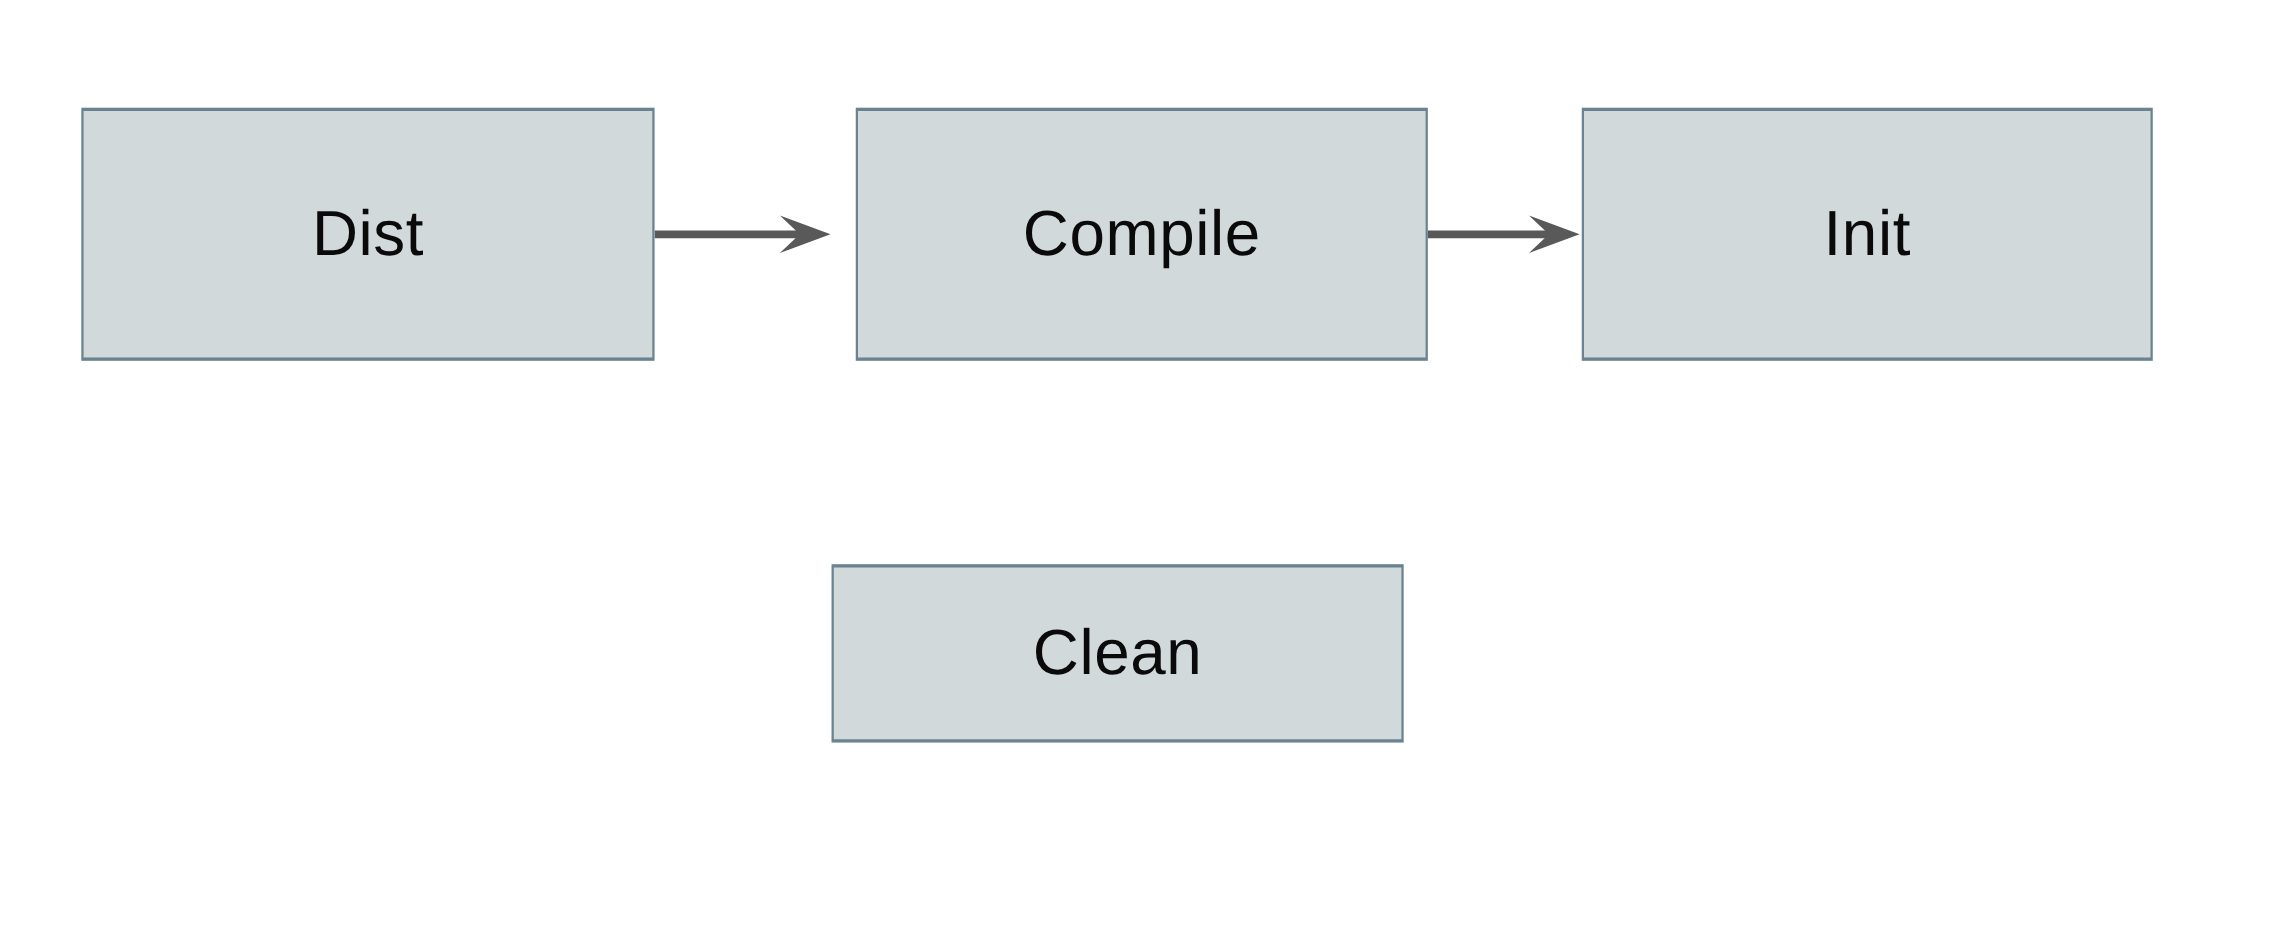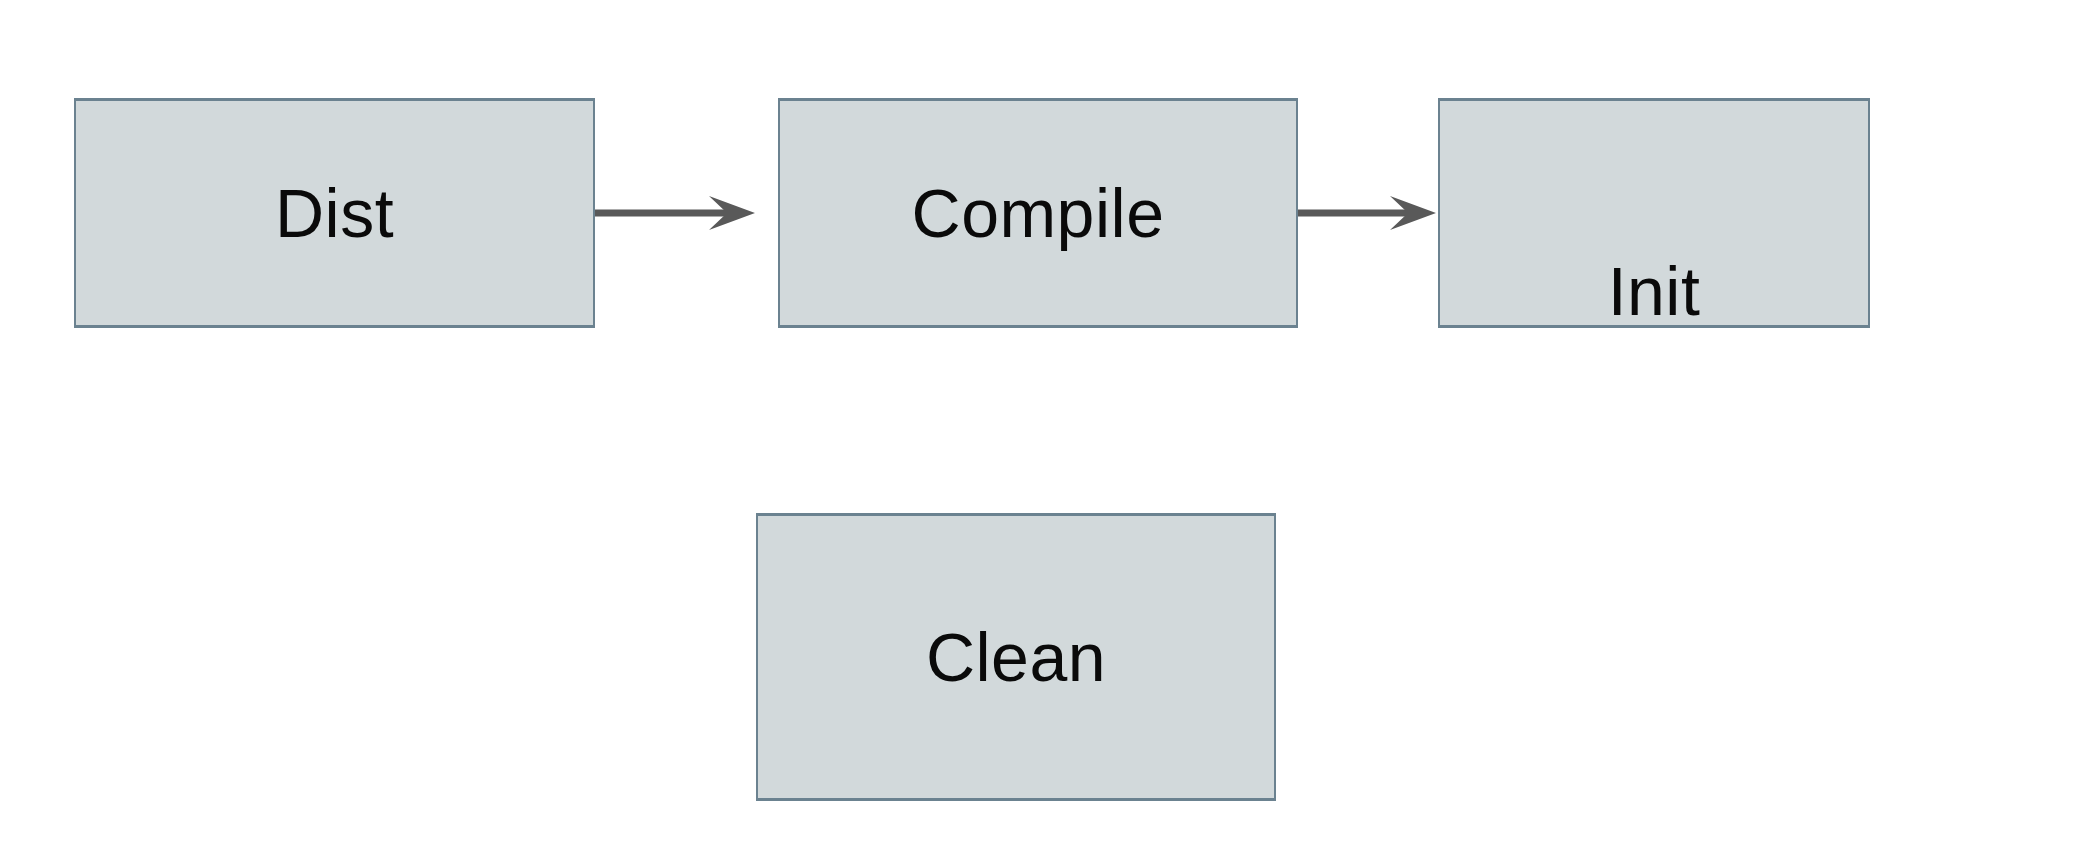--- a/index.html
+++ b/index.html
@@ -27,21 +27,21 @@
     box-sizing: border-box;
     background: var(--node-fill, #d2d9db);
     border: 2px solid var(--node-border, #6b8290);
     border-top-width: 3px;
     border-bottom-width: 3px;
     display: flex;
     align-items: center;
     justify-content: center;
   }
   .node-label {
-    font-size: 68px;
+    font-size: 58px;
     line-height: 1;
     color: var(--label-text, #0a0a0a);
     white-space: nowrap;
     letter-spacing: 0.5px;
   }
 </style>
 </head>
 <body>
 
 <div class="canvas" style="width: 2078px; height: 848px; background: rgb(255, 255, 255); --node-fill: #d2d9db; --node-border: #6b8290; --label-text: #0a0a0a;">
@@ -54,19 +54,19 @@
         <line x1="1277" y1="213" x2="1412" y2="213" stroke="#595959" stroke-width="7"></line>
         <polygon points="1436,213 1390,196 1408,213 1390,230" fill="#595959"></polygon>
       </g>
     </svg>
 <div class="node" style="left: 74px; top: 98px; width: 521px; height: 230px;">
       <span class="node-label">Dist</span>
     </div>
     <div class="node" style="left: 757px; top: 98px; width: 520px; height: 230px; margin-left: 21px;">
       <span class="node-label">Compile</span>
     </div>
-    <div class="node" style="left: 1438px; top: 98px; width: 432px; height: 230px; align-items: flex-end;">
+    <div class="node" style="left: 1438px; top: 98px; width: 519px; height: 230px;">
       <span class="node-label">Init</span>
     </div>
-    <div class="node" style="left: 756px; top: 513px; width: 520px; height: 288px;">
+    <div class="node" style="left: 756px; top: 513px; width: 520px; height: 162px;">
       <span class="node-label">Clean</span>
     </div>
   </div>
 
 </body></html>

